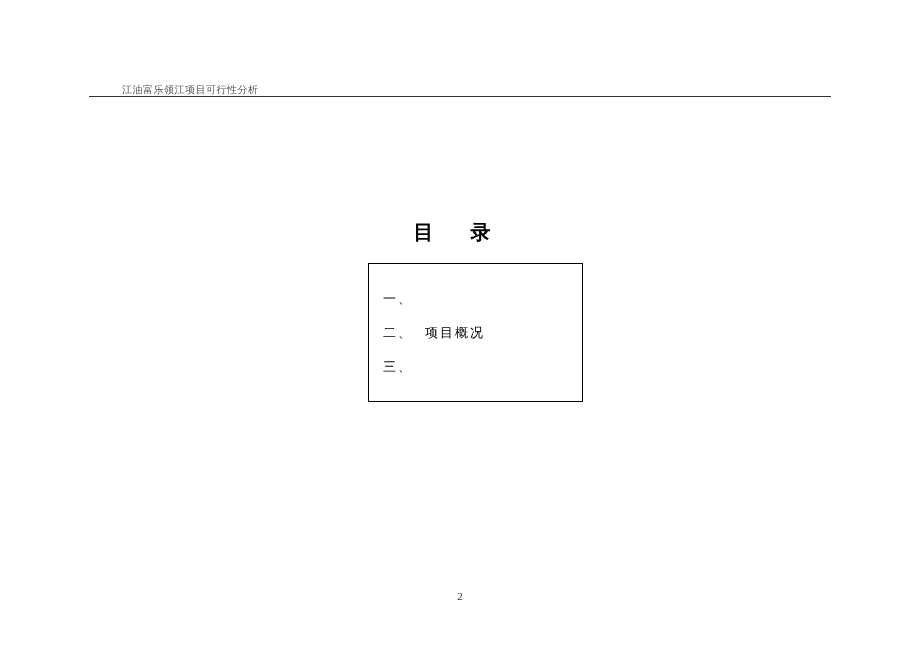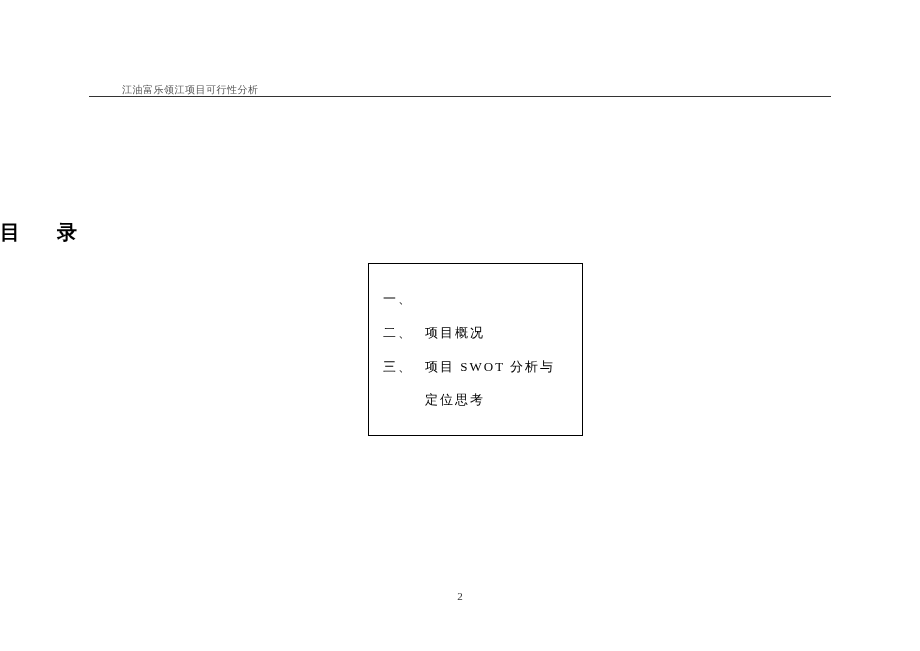--- a/index.html
+++ b/index.html
@@ -29,20 +29,21 @@
       left: 89px;
       width: 742px;
       height: 1px;
       background: #333;
     }
     .toc-title {
       position: absolute;
       top: 219px;
       left: 0;
       width: 920px;
+      text-align: center;
       font-size: 20px;
       font-weight: bold;
       color: #000;
       letter-spacing: 16px;
     }
     .toc-box {
       position: absolute;
       top: 263px;
       left: 368px;
       width: 215px;
@@ -84,17 +85,16 @@
 <div class="toc-box">
   <div class="toc-item">
     <span class="toc-num">一、</span>
   </div>
   <div class="toc-item">
     <span class="toc-num">二、</span>
     <span class="toc-text">项目概况</span>
   </div>
   <div class="toc-item">
     <span class="toc-num">三、</span>
-    <span class="toc-text">项目 SWOT 分析与定位思考</span>
   </div>
 </div>
 
 <div class="page-number">2</div>
 
 </body></html>

